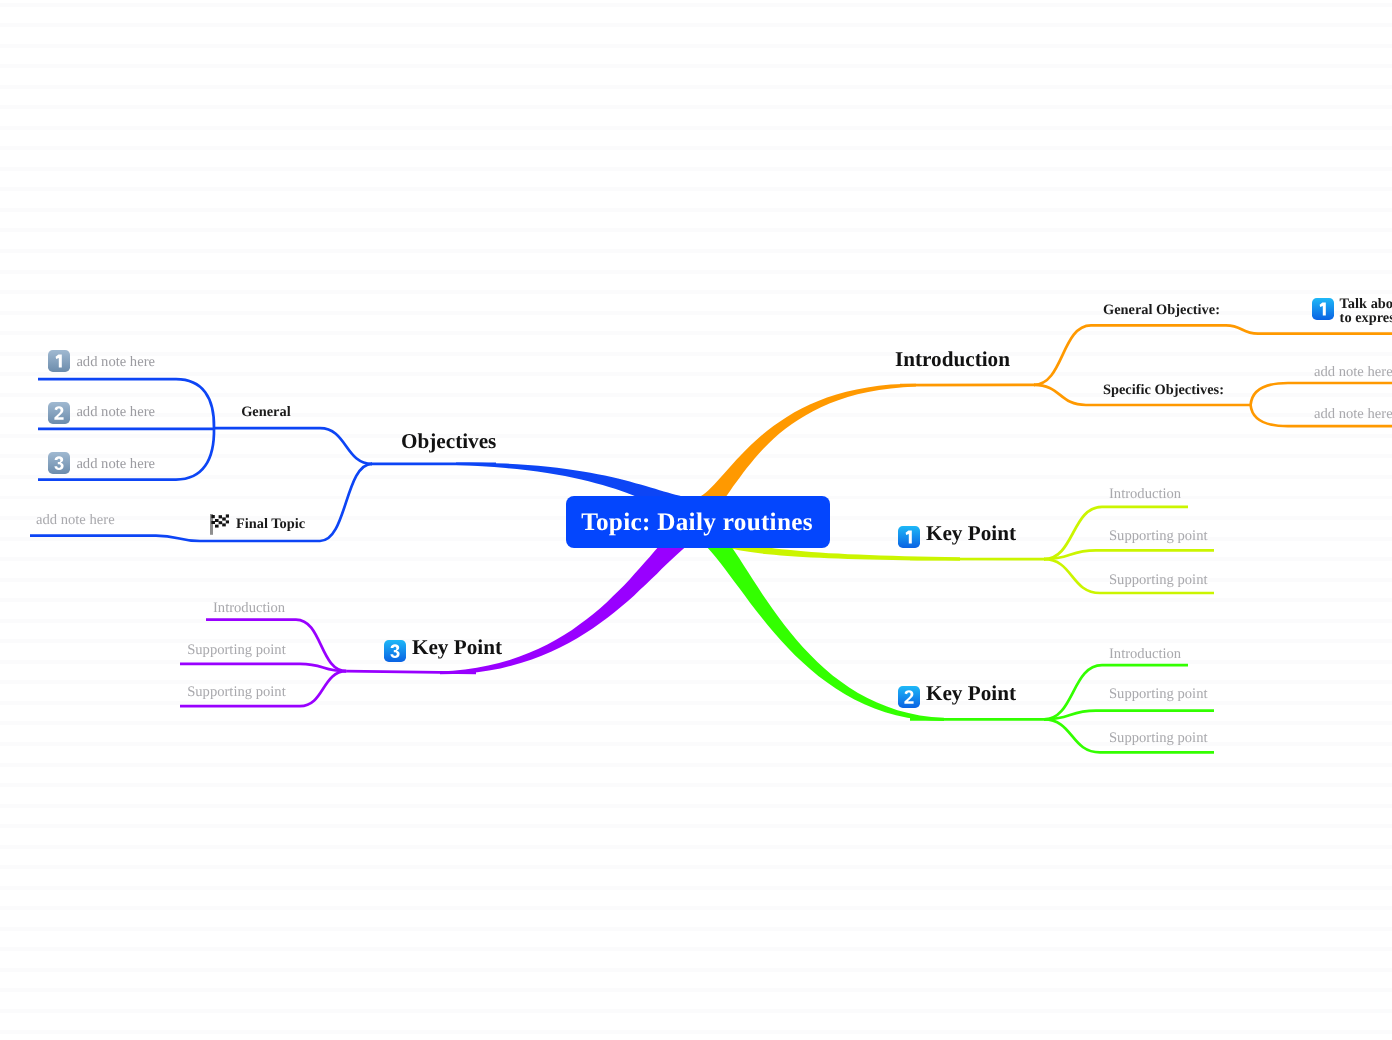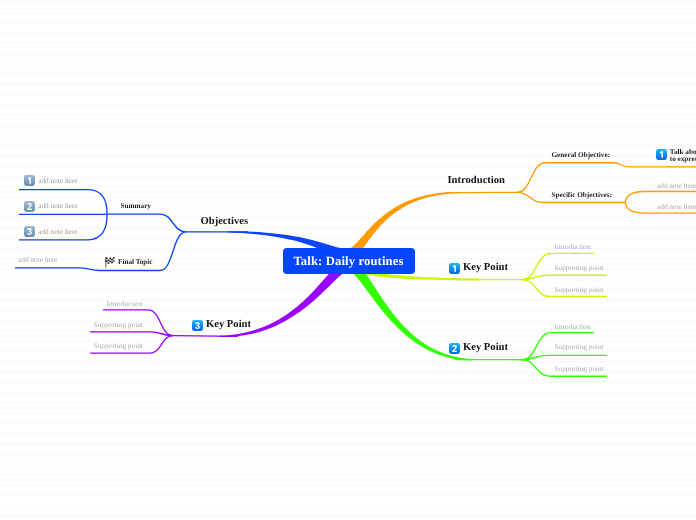--- a/index.html
+++ b/index.html
@@ -83,21 +83,21 @@
     <path fill="none" stroke="#0d45f5" stroke-width="1.35" d="M107.0 214.1 C107.3 230.0 101.3 239.8 88.0 239.8 L19.0 239.8"></path>
     <path fill="none" stroke="#0d45f5" stroke-width="1.35" d="M100.0 270.5 C88.6 270.5 89.4 267.8 78.0 267.8 L15.0 267.8"></path>
     <path fill="#ff9900" d="M354.7 257.5L356.3 256.1L357.9 254.6L359.3 253.0L360.7 251.3L362.1 249.4L363.6 247.5L365.0 245.5L366.5 243.3L368.1 241.1L369.8 238.9L371.5 236.5L373.3 234.1L375.3 231.7L377.3 229.2L379.5 226.7L381.8 224.2L384.3 221.7L386.9 219.3L389.7 216.8L392.7 214.4L395.8 212.1L399.2 209.9L402.7 207.7L406.5 205.6L410.5 203.6L414.7 201.8L419.1 200.1L423.9 198.5L428.8 197.1L434.1 196.0L439.6 195.0L445.5 194.2L451.6 193.6L458.0 193.3L458.0 191.9L451.5 192.0L445.3 192.3L439.3 192.9L433.7 193.7L428.3 194.7L423.1 195.9L418.2 197.3L413.5 198.8L409.1 200.5L404.9 202.3L400.8 204.3L397.0 206.3L393.4 208.5L390.0 210.7L386.7 213.0L383.6 215.4L380.7 217.8L377.9 220.2L375.3 222.6L372.8 225.1L370.5 227.5L368.3 229.8L366.2 232.1L364.2 234.4L362.3 236.5L360.5 238.5L358.8 240.4L357.1 242.2L355.6 243.8L354.1 245.2L352.8 246.4L351.5 247.4L350.3 248.1L349.3 248.5Z"></path>
     <path fill="#0d45f5" d="M346.1 248.9L344.5 248.7L342.9 248.5L341.3 248.2L339.5 247.8L337.7 247.4L335.9 246.9L333.9 246.3L331.9 245.7L329.8 245.1L327.6 244.4L325.3 243.8L322.9 243.0L320.3 242.3L317.7 241.6L314.9 240.8L312.0 240.0L309.0 239.3L305.8 238.5L302.4 237.8L298.9 237.1L295.2 236.4L291.4 235.7L287.3 235.1L283.1 234.5L278.6 233.9L274.0 233.4L269.1 232.9L264.0 232.5L258.6 232.1L253.0 231.8L247.2 231.6L241.1 231.4L234.7 231.3L228.0 231.3L228.0 232.5L234.6 232.8L241.0 233.1L247.1 233.5L252.9 234.0L258.4 234.5L263.7 235.1L268.7 235.8L273.6 236.5L278.1 237.2L282.5 238.0L286.6 238.9L290.6 239.7L294.3 240.6L297.9 241.6L301.3 242.5L304.5 243.5L307.5 244.4L310.4 245.4L313.2 246.4L315.8 247.4L318.3 248.4L320.7 249.3L322.9 250.3L325.1 251.2L327.2 252.1L329.2 253.0L331.1 253.9L333.0 254.8L334.9 255.6L336.7 256.4L338.5 257.1L340.3 257.8L342.1 258.5L343.9 259.1Z"></path>
     <path fill="#cbf500" d="M349.4 272.1L352.0 270.9L353.8 271.3L355.7 271.8L357.5 272.4L359.4 272.9L361.4 273.4L363.4 273.9L365.6 274.3L367.8 274.8L370.2 275.2L372.7 275.6L375.2 276.0L378.0 276.4L380.8 276.8L383.8 277.1L387.0 277.4L390.3 277.7L393.8 278.0L397.5 278.3L401.4 278.5L405.5 278.7L409.8 278.9L414.3 279.1L419.0 279.3L423.9 279.5L429.1 279.6L434.5 279.8L440.2 279.9L446.1 280.0L452.3 280.1L458.8 280.2L465.6 280.3L472.6 280.3L480.0 280.4L480.0 278.6L472.7 278.5L465.6 278.4L458.9 278.2L452.4 278.1L446.2 277.9L440.3 277.7L434.6 277.5L429.2 277.3L424.0 277.1L419.1 276.8L414.4 276.6L409.9 276.3L405.7 276.0L401.6 275.6L397.8 275.3L394.1 274.9L390.7 274.6L387.4 274.2L384.3 273.7L381.3 273.3L378.5 272.8L375.9 272.3L373.4 271.8L371.0 271.2L368.8 270.6L366.7 270.0L364.7 269.4L362.8 268.7L361.1 268.0L359.4 267.3L357.8 266.5L356.4 265.6L355.0 264.6L354.6 261.9Z"></path>
     <path fill="#9900ff" d="M341.8 260.6L339.7 262.4L337.6 264.3L335.5 266.4L333.5 268.6L331.3 271.0L329.2 273.4L327.0 275.9L324.7 278.6L322.3 281.3L319.9 284.0L317.4 286.8L314.8 289.7L312.1 292.6L309.3 295.4L306.3 298.3L303.3 301.2L300.1 304.1L296.8 306.9L293.3 309.6L289.7 312.3L286.0 315.0L282.0 317.5L278.0 319.9L273.7 322.2L269.3 324.4L264.6 326.4L259.8 328.3L254.8 330.0L249.5 331.5L244.1 332.8L238.4 333.9L232.5 334.8L226.4 335.4L220.0 335.7L220.0 337.1L226.5 337.0L232.7 336.7L238.7 336.1L244.5 335.3L250.2 334.2L255.6 332.9L260.8 331.4L265.9 329.8L270.8 327.9L275.5 325.9L280.0 323.8L284.4 321.5L288.6 319.1L292.6 316.6L296.5 314.1L300.3 311.4L303.9 308.7L307.4 306.0L310.7 303.2L314.0 300.5L317.1 297.7L320.0 294.9L322.9 292.2L325.7 289.5L328.4 287.0L330.9 284.4L333.4 282.0L335.8 279.7L338.1 277.6L340.3 275.6L342.4 273.7L344.5 272.1L346.4 270.7L348.2 269.4Z"></path>
     <path fill="#33ff00" d="M348.5 269.3L350.2 270.5L352.0 272.1L353.9 274.0L355.9 276.3L358.0 278.8L360.2 281.5L362.4 284.4L364.8 287.6L367.2 290.9L369.8 294.3L372.4 297.8L375.1 301.5L378.0 305.2L380.9 308.9L384.0 312.7L387.2 316.5L390.5 320.3L394.0 324.0L397.6 327.7L401.4 331.2L405.3 334.7L409.3 338.1L413.6 341.3L417.9 344.3L422.5 347.1L427.2 349.7L432.2 352.1L437.3 354.2L442.6 356.1L448.0 357.6L453.7 358.9L459.6 359.8L465.7 360.3L472.0 360.5L472.0 358.9L465.8 358.5L459.9 357.7L454.2 356.5L448.7 355.1L443.5 353.3L438.5 351.3L433.7 349.0L429.0 346.5L424.6 343.7L420.4 340.8L416.3 337.7L412.4 334.4L408.7 331.0L405.1 327.4L401.6 323.8L398.4 320.1L395.2 316.3L392.2 312.5L389.3 308.6L386.5 304.8L383.8 300.9L381.2 297.1L378.8 293.4L376.4 289.7L374.1 286.1L371.9 282.7L369.7 279.3L367.6 276.1L365.6 273.1L363.6 270.2L361.6 267.5L359.6 265.1L357.6 262.8L355.5 260.7Z"></path>
   </svg>
 
   <div id="topic" class="node" style="background: rgb(4, 70, 253);">
-    <span class="lbl" style="color: rgb(255, 255, 255);">Talk: Daily routines</span>
+    <span class="lbl" style="color: rgb(255, 255, 255);">Topic: Daily routines</span>
   </div>
 
   <div class="node lvl1" style="left:447.5px;top:176px;">Introduction</div>
   <div class="node lvl2" style="left:551.5px;top:151.5px;">General Objective:</div>
   <div class="node lvl2" style="left:551.5px;top:191.5px;">Specific Objectives:</div>
 
   <div class="node row" style="left:448.8px;top:263px;">
     <span class="badge blue">
         <svg viewBox="0 0 11 11" width="11" height="11">
           <rect x="0" y="0" width="11" height="11" rx="2.4" fill="url(#badgeBlue)"></rect>
@@ -156,21 +156,21 @@
 
   <div class="node note" style="left:554.5px;top:323px;">Introduction</div>
   <div class="node note" style="left:554.5px;top:343.3px;">Supporting point</div>
   <div class="node note" style="left:554.5px;top:365.3px;">Supporting point</div>
 
   <div class="node note" style="left:106.5px;top:299.9px;">Introduction</div>
   <div class="node note" style="left:93.6px;top:321.1px;">Supporting point</div>
   <div class="node note" style="left:93.6px;top:342.4px;">Supporting point</div>
 
   <div class="node lvl1" style="left:200.5px;top:216.5px;">Objectives</div>
-  <div class="node lvl2" style="left:120.6px;top:203px;">Summary</div>
+  <div class="node lvl2" style="left:120.6px;top:203px;">General</div>
 
   <div class="node row" style="left:24px;top:175px;">
     <span class="badge gray">
         <svg viewBox="0 0 11 11" width="11" height="11">
           <rect x="0" y="0" width="11" height="11" rx="2.4" fill="url(#badgeGray)"></rect>
           <path class="digit d1 on" d="M5.2 2.3 L6.9 2.3 L6.9 8.8 L5.4 8.8 L5.4 4.0 L4.1 4.5 L3.8 3.4 Z" fill="#ffffff"></path>
           <path class="digit d2" d="M3.3 3.8 C3.4 2.6 4.3 2.1 5.5 2.1 C6.8 2.1 7.7 2.8 7.7 4.0 C7.7 5.0 7.0 5.7 6.1 6.5 L4.9 7.6 L7.8 7.6 L7.8 8.9 L3.2 8.9 L3.2 7.8 L5.4 5.7 C5.9 5.2 6.3 4.8 6.3 4.1 C6.3 3.6 5.9 3.3 5.4 3.3 C4.9 3.3 4.6 3.6 4.6 4.1 Z" fill="#ffffff"></path>
           <path class="digit d3" d="M3.3 4.0 C3.4 2.7 4.3 2.1 5.5 2.1 C6.8 2.1 7.6 2.8 7.6 3.8 C7.6 4.6 7.1 5.1 6.5 5.3 L6.5 5.4 C7.3 5.6 7.8 6.2 7.8 7.0 C7.8 8.2 6.8 9.0 5.5 9.0 C4.2 9.0 3.3 8.3 3.2 7.1 L4.6 7.1 C4.6 7.6 5.0 7.9 5.5 7.9 C6.0 7.9 6.4 7.6 6.4 7.0 C6.4 6.4 6.0 6.1 5.3 6.1 L4.9 6.1 L4.9 5.0 L5.3 5.0 C5.9 5.0 6.2 4.7 6.2 4.2 C6.2 3.7 5.9 3.4 5.5 3.4 C5.0 3.4 4.7 3.7 4.7 4.0 Z" fill="#ffffff"></path>
         </svg>
       </span>

